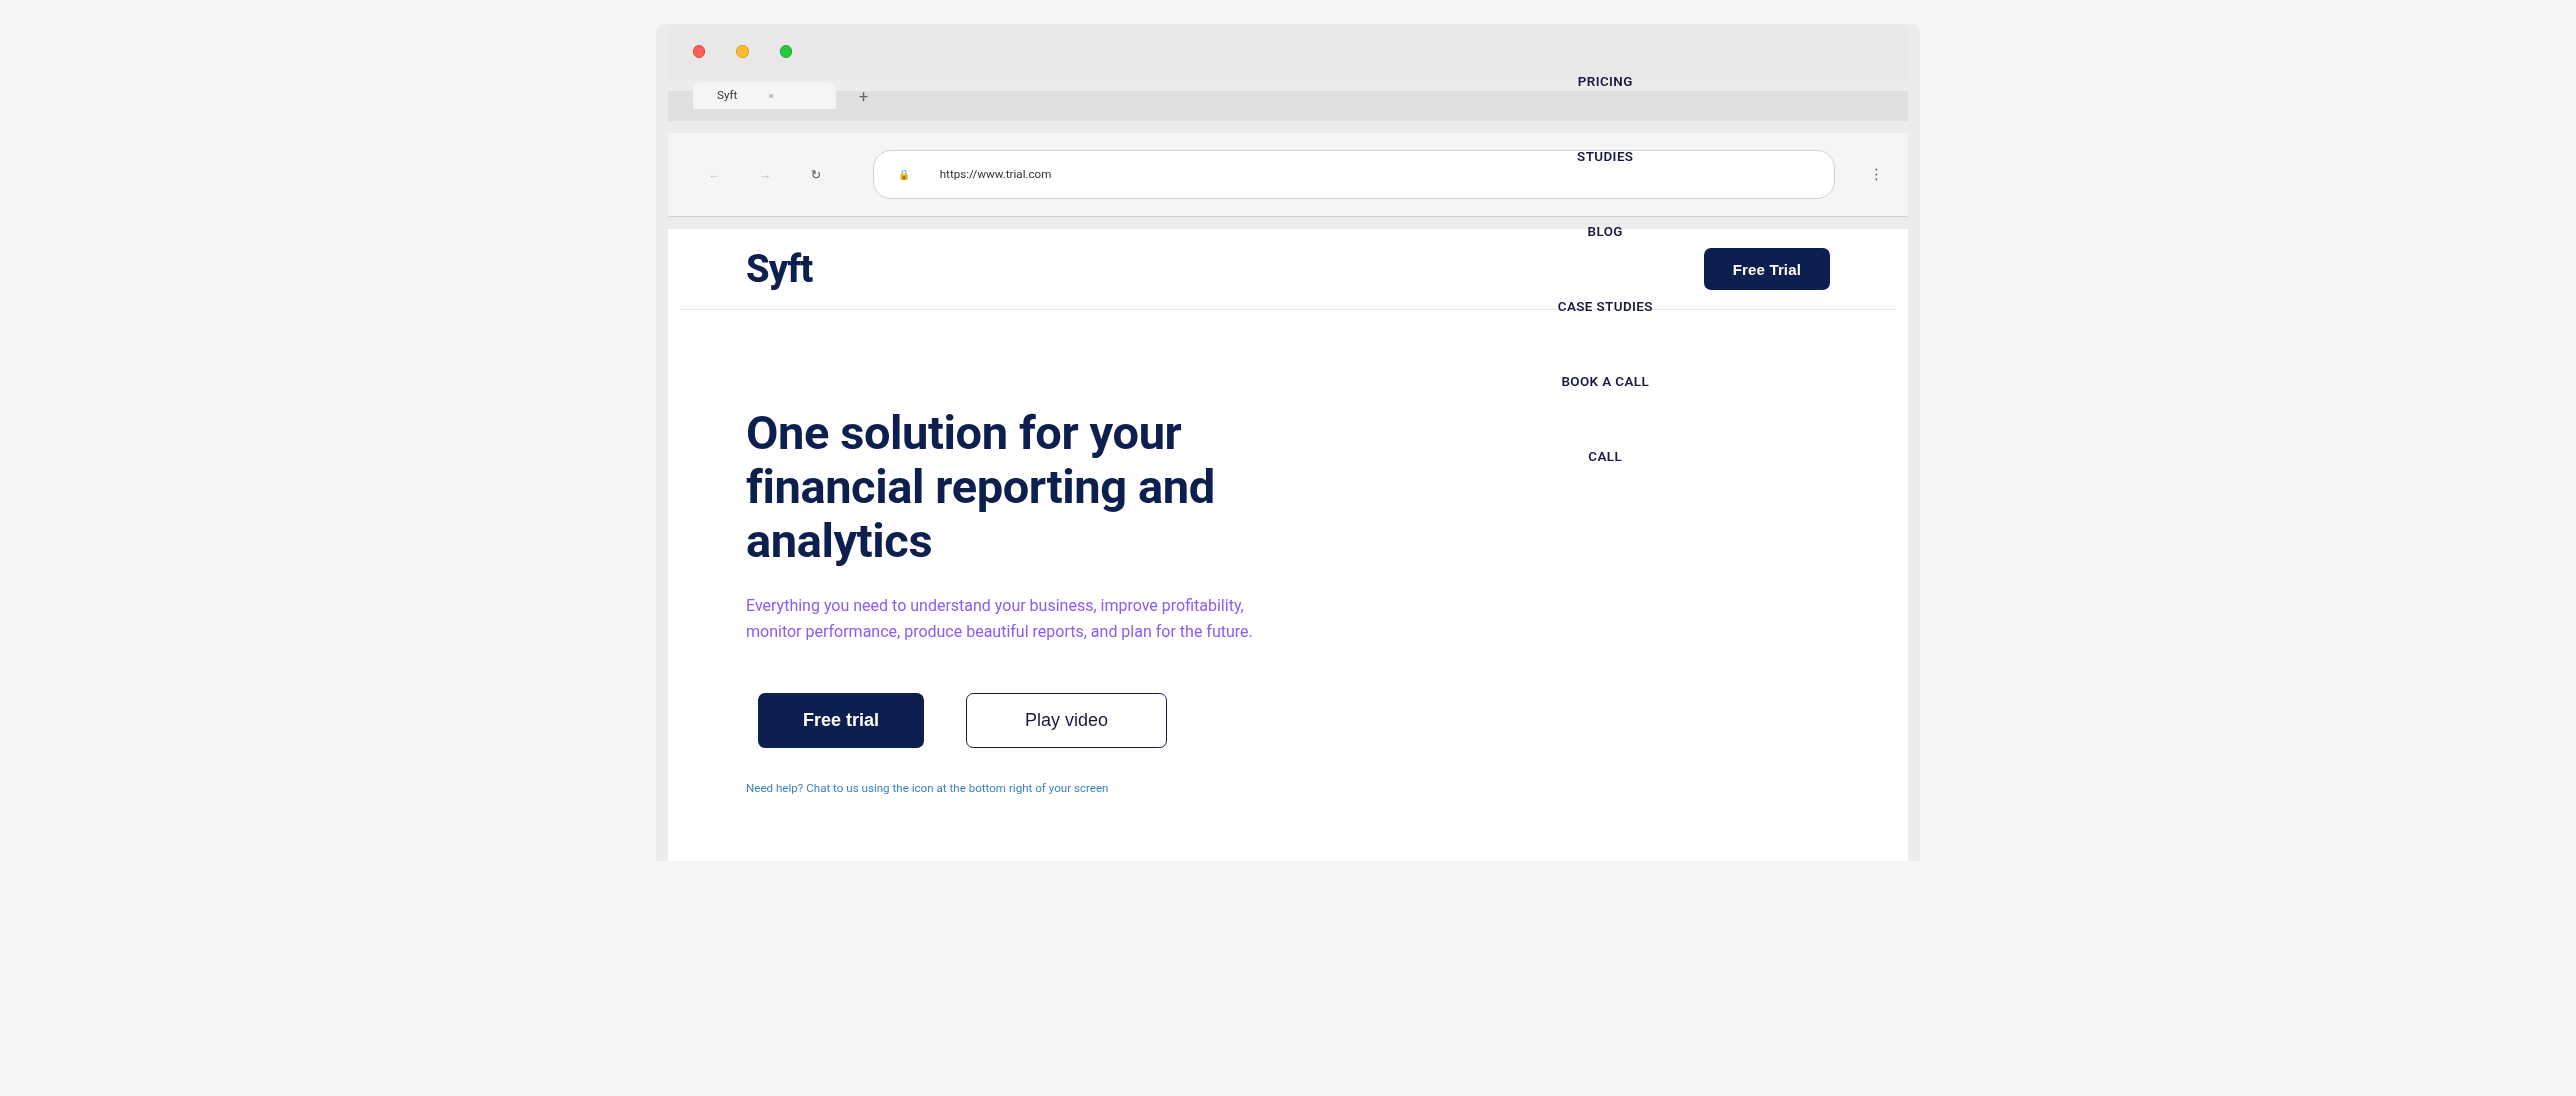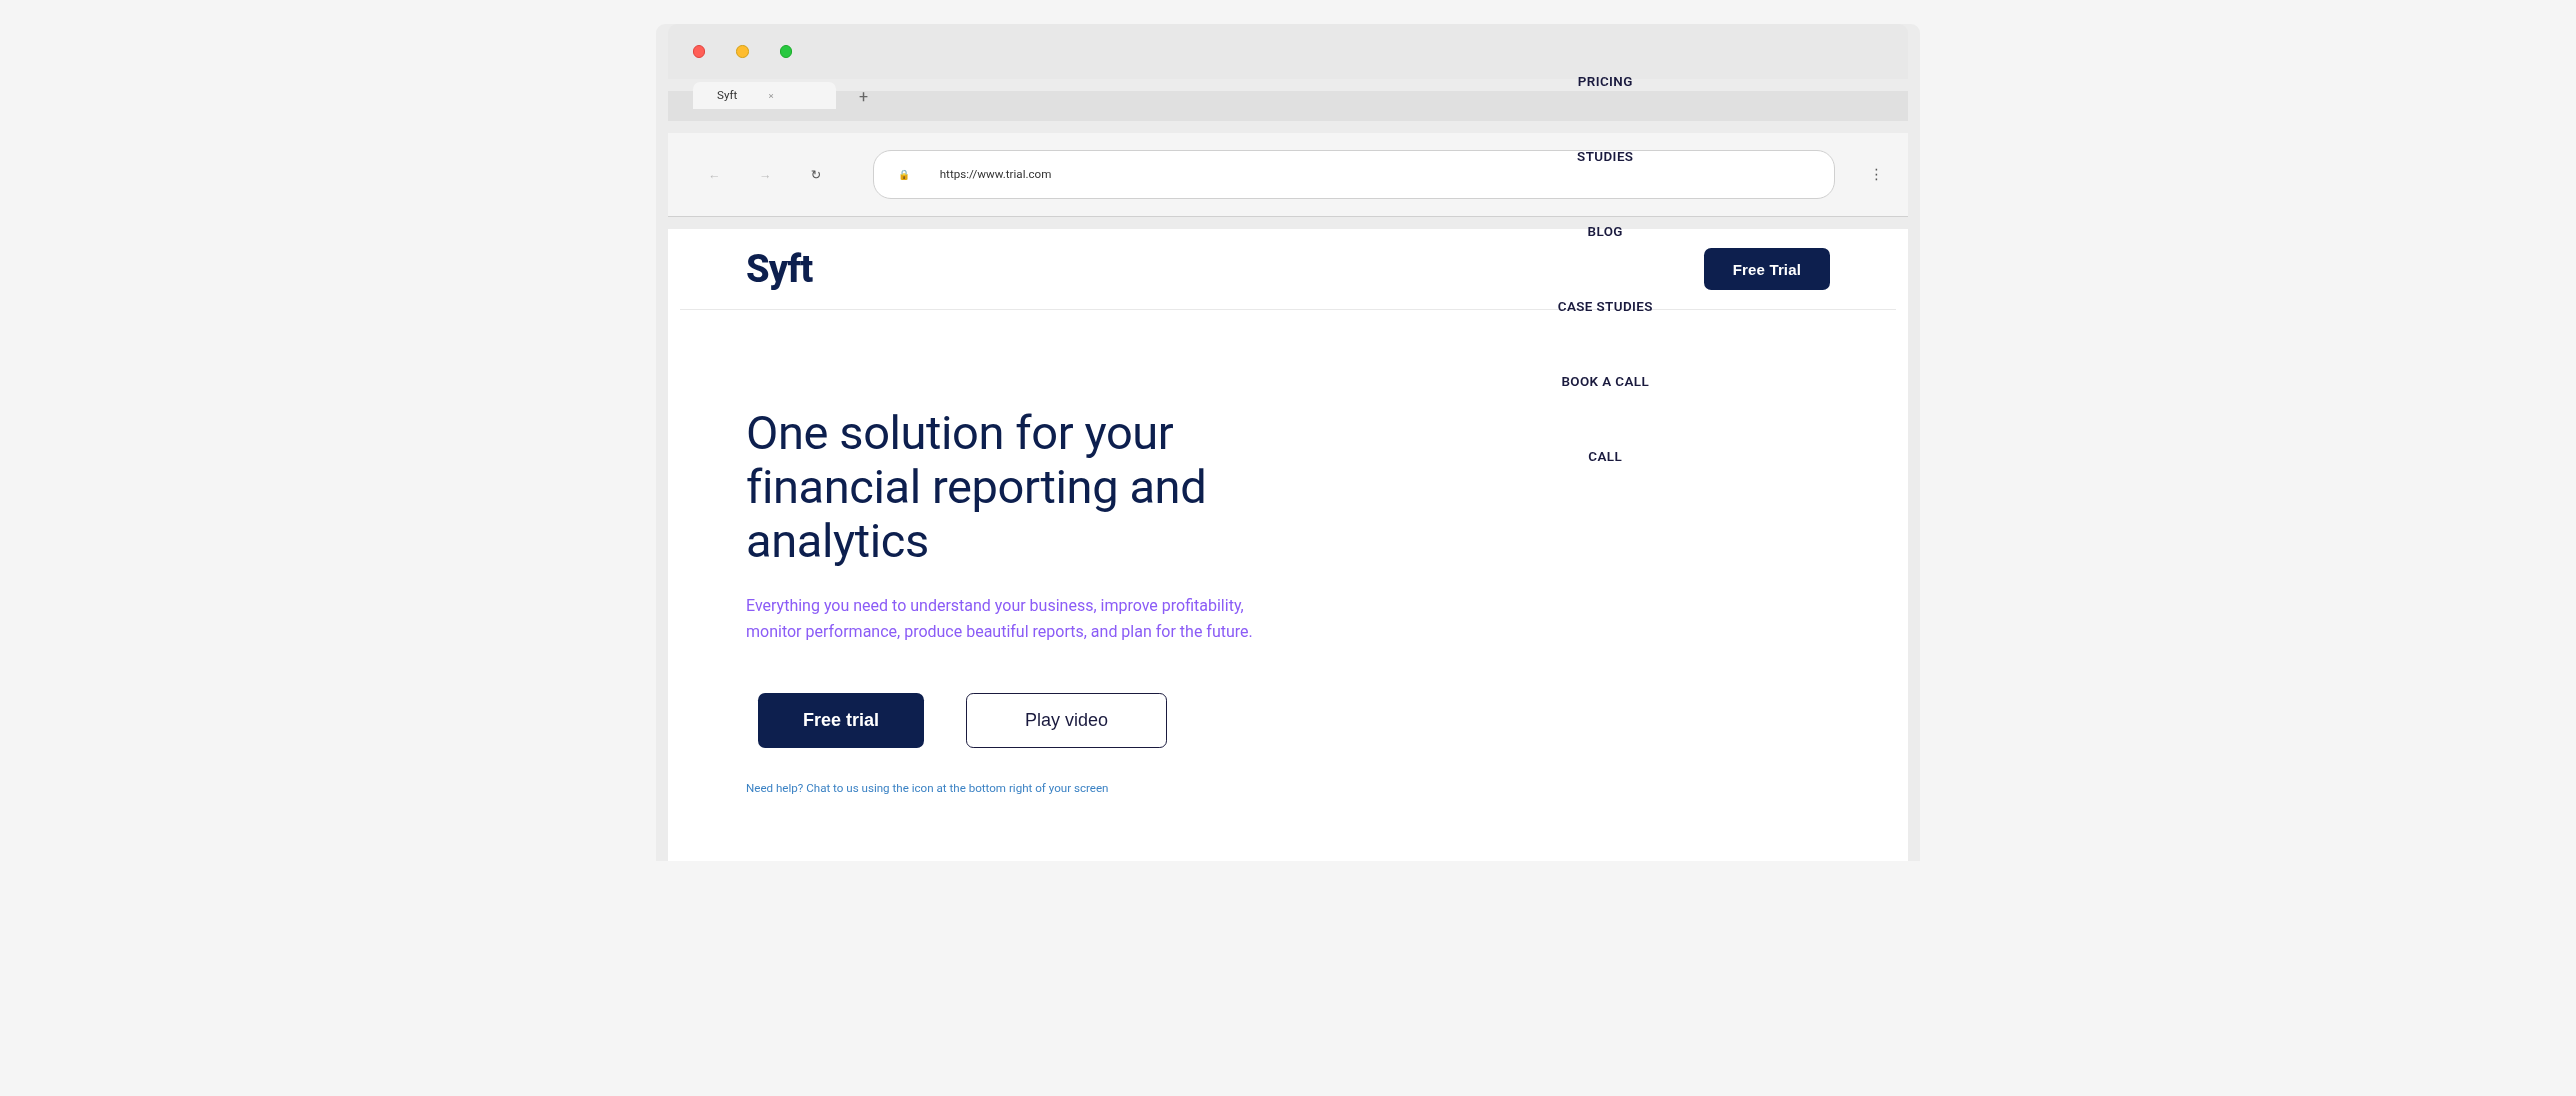--- a/index.html
+++ b/index.html
@@ -192,21 +192,21 @@
     }
 
     
     .hero {
       padding: 72px 54px 54px 54px;
       max-width: 716px;
     }
 
     .hero-title {
       font-size: 47px;
-      font-weight: 400;
+      font-weight: 700;
       color: #0d1f4e;
       line-height: 1.15;
       margin-bottom: 25px;
       letter-spacing: -0.4px;
     }
 
     .hero-subtitle {
       font-size: 16px;
       color: #8b5cf6;
       line-height: 1.6;

